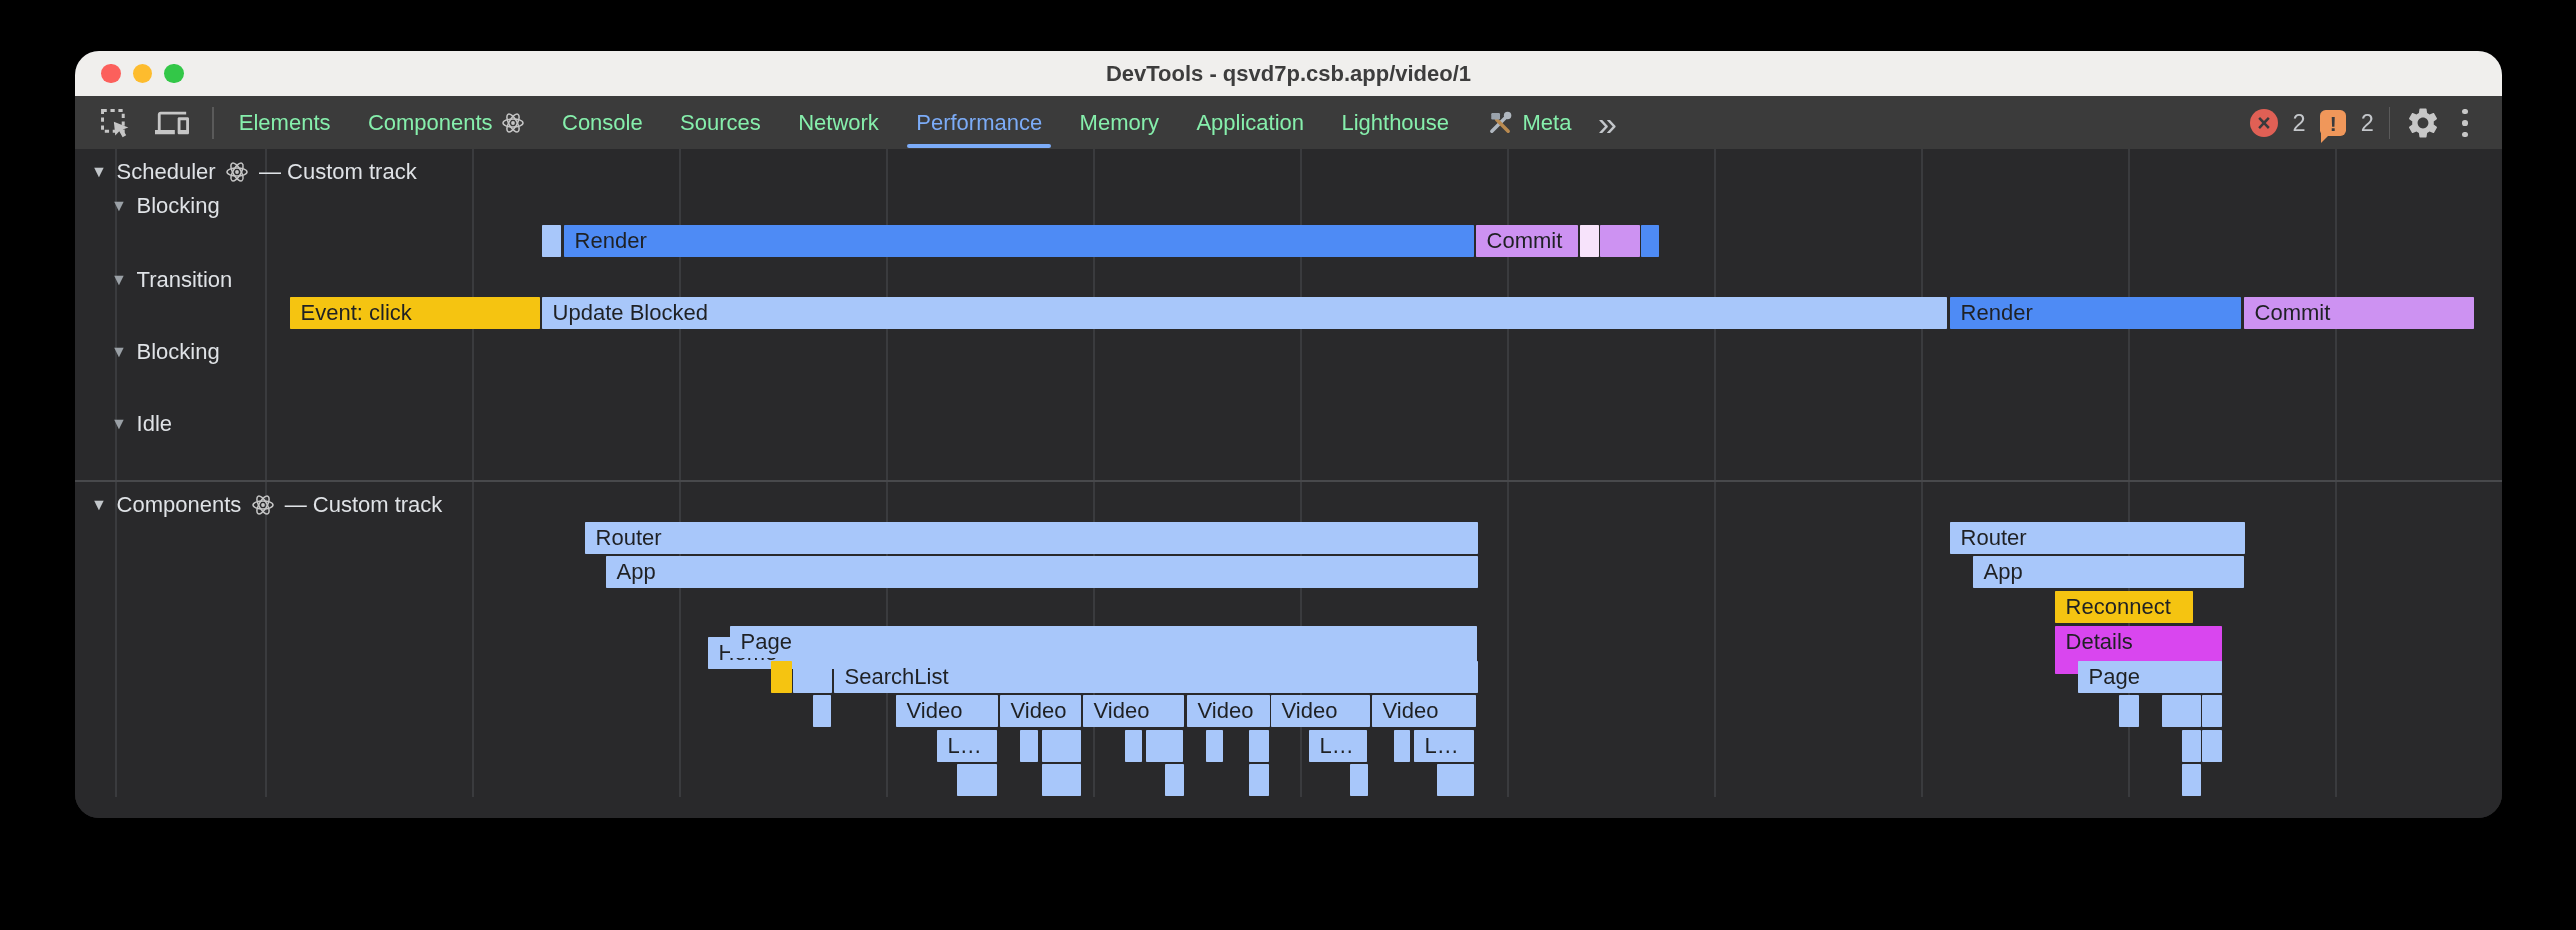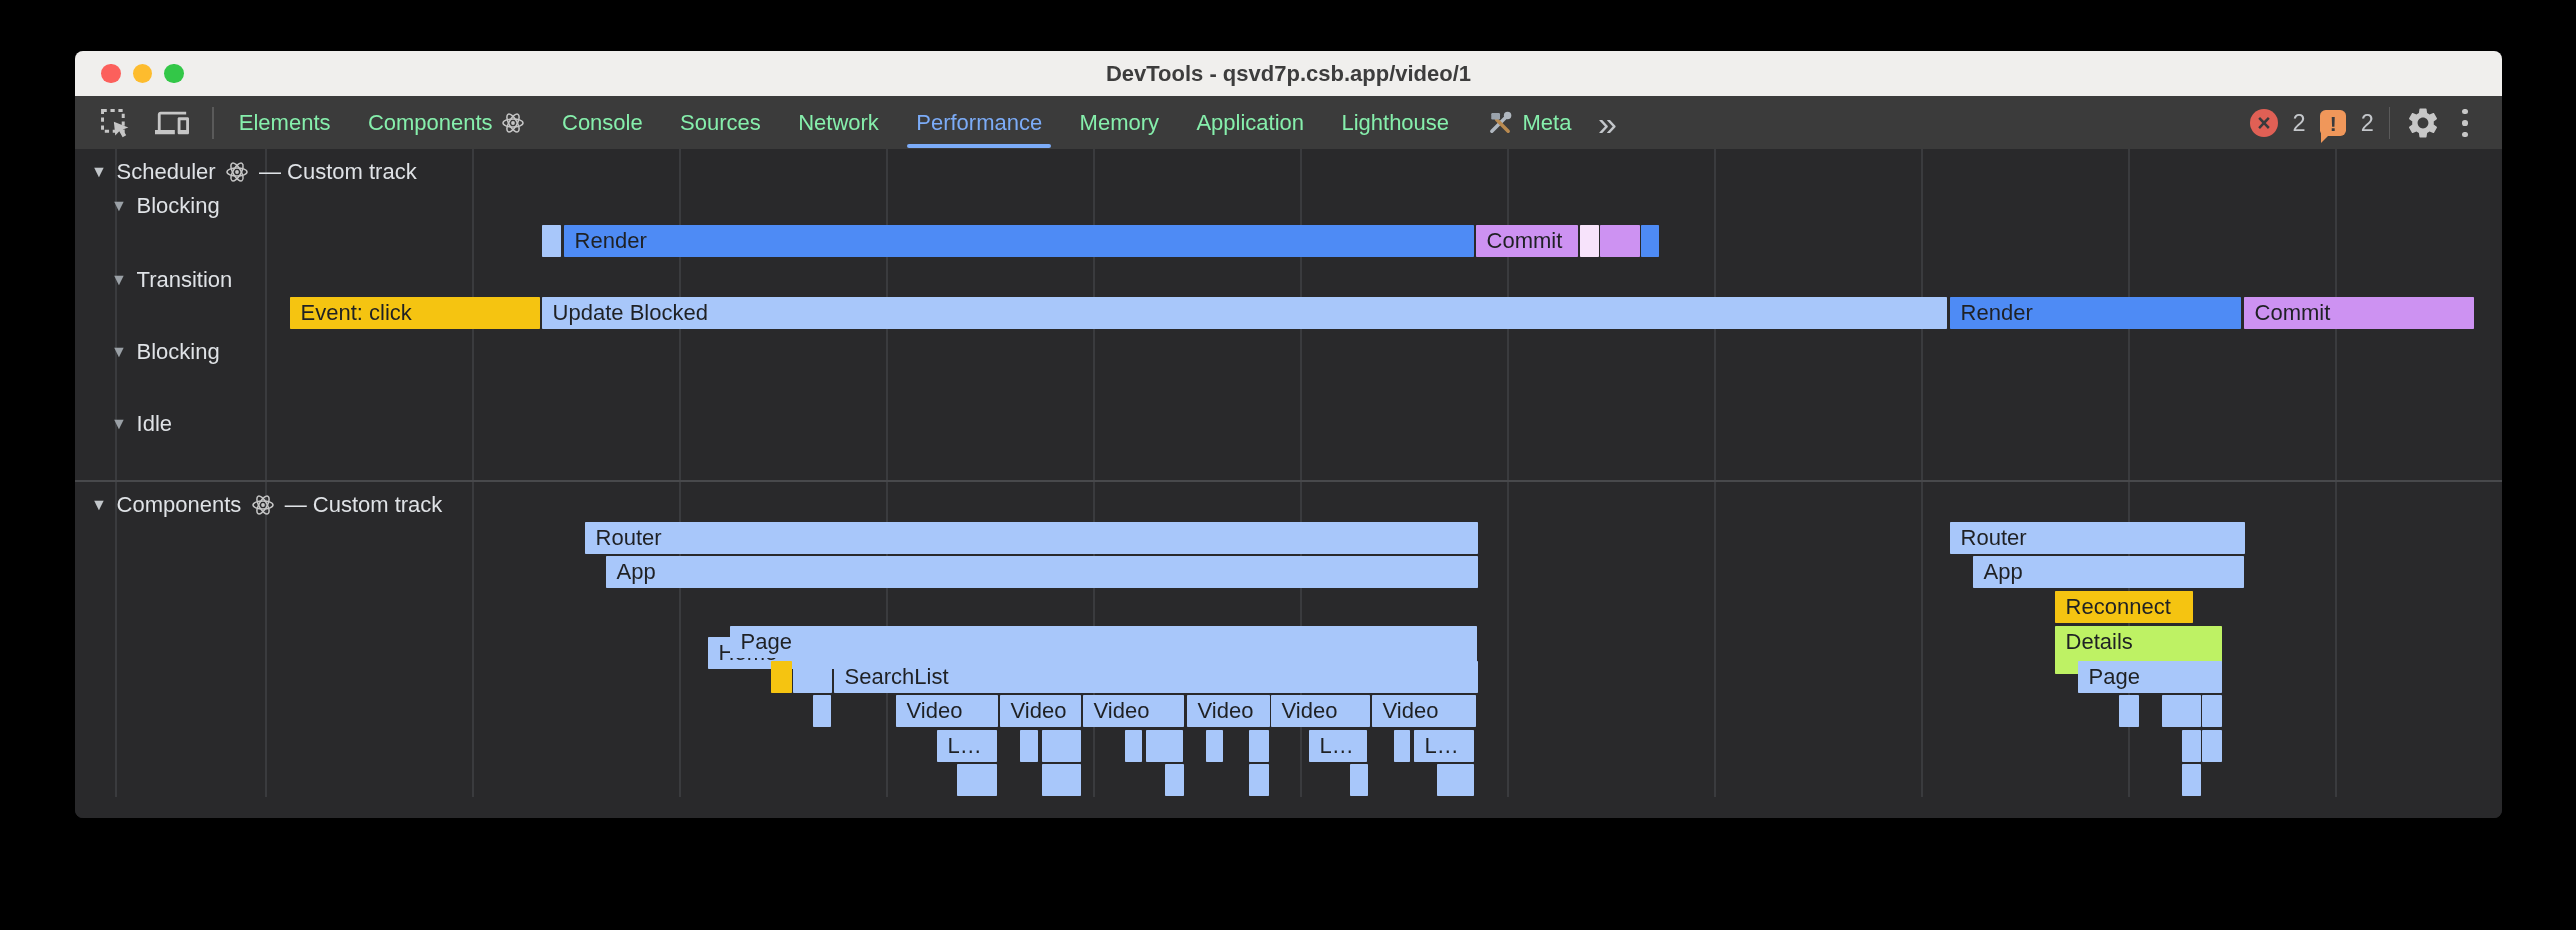--- a/index.html
+++ b/index.html
@@ -1,19 +1,19 @@
 <!DOCTYPE html>
 <html style="font-size:13px"><head>
 <meta charset="utf-8">
 <style>
   html,body{margin:0;padding:0;background:#000;}
   body{width:2576px;height:930px;position:relative;overflow:hidden;
        font-family:"Liberation Sans",sans-serif;}
   .window{position:absolute;left:75px;top:51px;width:2427px;height:767px;
-          border-radius:8px;overflow:hidden;background:#29292B;}
+          border-radius:24px;overflow:hidden;background:#29292B;}
   
   .titlebar{height:45px;background:#F0EFED;position:relative;display:flex;align-items:center;}
   .traffic{position:absolute;left:26px;top:0;height:100%;display:flex;align-items:center;gap:12px;}
   .tl{width:19.5px;height:19.5px;border-radius:50%;}
   .tl.red{background:#FC605C}.tl.yel{background:#FDBC2E}.tl.grn{background:#33C748}
   .title{width:100%;text-align:center;font-size:22px;font-weight:700;color:#3D3D3D;}
   
   .toolbar{height:54px;background:#3B3B3B;display:flex;align-items:center;}
   .toolbar-left{display:flex;align-items:center;gap:23px;margin-left:23px;margin-right:6.5px;}
   .vsep{width:1.6px;height:32px;background:#5A5A5A;}
@@ -238,21 +238,21 @@
         <div class="bar" style="left: 1339px; top: 581px; width: 60px; height: 32px; background: rgb(168, 199, 250);">L…</div>
         <div class="bar" style="left: 882px; top: 615px; width: 40px; height: 32px; background: rgb(168, 199, 250);"></div>
         <div class="bar" style="left: 967px; top: 615px; width: 39px; height: 32px; background: rgb(168, 199, 250);"></div>
         <div class="bar" style="left: 1090px; top: 615px; width: 18.7px; height: 32px; background: rgb(168, 199, 250);"></div>
         <div class="bar" style="left: 1174px; top: 615px; width: 20px; height: 32px; background: rgb(168, 199, 250);"></div>
         <div class="bar" style="left: 1275px; top: 615px; width: 18px; height: 32px; background: rgb(168, 199, 250);"></div>
         <div class="bar" style="left: 1362px; top: 615px; width: 37px; height: 32px; background: rgb(168, 199, 250);"></div>
         <div class="bar" style="left: 1875px; top: 373px; width: 295px; height: 32px; background: rgb(168, 199, 250);">Router</div>
         <div class="bar" style="left: 1898px; top: 407px; width: 271px; height: 32px; background: rgb(168, 199, 250);">App</div>
         <div class="bar" style="left: 1980px; top: 442px; width: 138px; height: 32px; background: rgb(245, 196, 17);">Reconnect</div>
-        <div class="bar" style="left: 1980px; top: 477px; width: 167px; height: 48px; background: #bef264;">Details</div>
+        <div class="bar" style="left: 1980px; top: 477px; width: 167px; height: 48px; background: #d946ef;">Details</div>
         <div class="bar" style="left: 2003px; top: 512px; width: 144px; height: 32px; background: rgb(168, 199, 250);">Page</div>
         <div class="bar" style="left: 2044px; top: 546px; width: 20px; height: 32px; background: rgb(168, 199, 250);"></div>
         <div class="bar" style="left: 2087px; top: 546px; width: 39px; height: 32px; background: rgb(168, 199, 250);"></div>
         <div class="bar" style="left: 2127px; top: 546px; width: 19.5px; height: 32px; background: rgb(168, 199, 250);"></div>
         <div class="bar" style="left: 2107px; top: 581px; width: 18.7px; height: 32px; background: rgb(168, 199, 250);"></div>
         <div class="bar" style="left: 2127px; top: 581px; width: 19.5px; height: 32px; background: rgb(168, 199, 250);"></div>
         <div class="bar" style="left: 2107px; top: 615px; width: 18.7px; height: 32px; background: rgb(168, 199, 250);"></div>
       </div>
   </div>
 </div>

